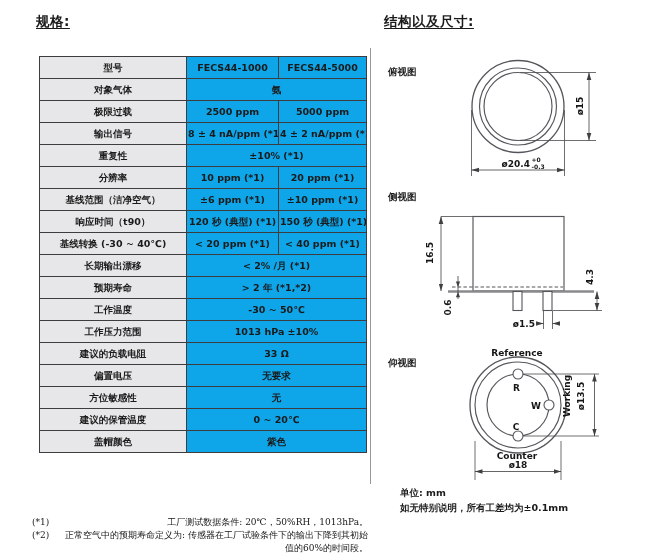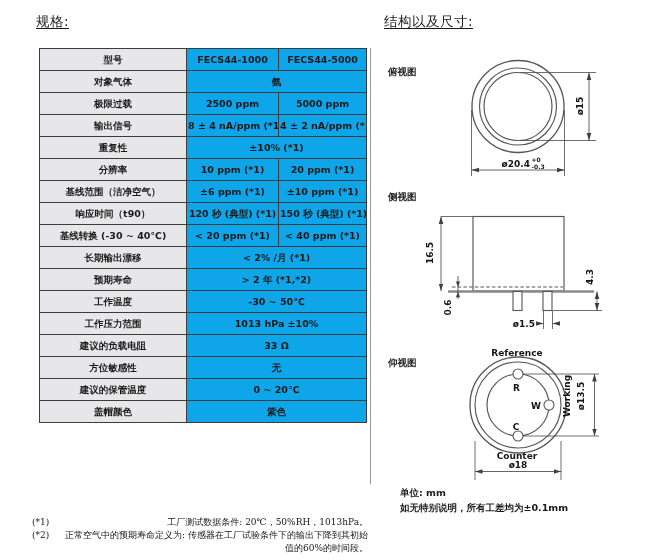--- a/index.html
+++ b/index.html
@@ -1,26 +1,26 @@
 <!DOCTYPE html>
 <html style="--hdr-bg: #e7e7e9; --border: #3d3d3f; --line: #4a4a4c;"><head>
 <meta charset="utf-8">
 <style>
   * { margin:0; padding:0; box-sizing:border-box; }
   html,body { width:648px; height:560px; }
   body { background:#ffffff; color:#1a1a1a; position:relative; overflow:hidden;
          font-family:"DejaVu Sans","Liberation Sans",sans-serif; }
   :root { --hdr-bg:#e7e7e9; --border:#3d3d3f; --line:#4a4a4c; }
 
-  .sec-title { position:absolute; font-size:13.5px; font-weight:400;
+  .sec-title { position:absolute; font-size:13.5px; font-weight:700;
                text-decoration:underline; text-underline-offset:2px; letter-spacing:0.5px; }
   #spec-title { left:36px; top:13px; }
   #structure-title { left:384px; top:13px; }
 
-  table.spec-table { position:absolute; left:39px; top:48px; width:327px;
+  table.spec-table { position:absolute; left:39px; top:56px; width:327px;
                      border-collapse:collapse; table-layout:fixed; }
   .spec-table td { border:1.1px solid var(--border); height:22px; font-size:9.5px;
                    font-weight:700; text-align:center; vertical-align:middle;
                    padding:0 1px; line-height:1.05; white-space:nowrap; overflow:hidden; }
   .spec-table td.lbl { background:var(--hdr-bg); }
   .spec-table td.val { background:#0ea5e9; }
 
   .footnotes { position:absolute; left:32px; top:516px; width:336px;
                font-family:"DejaVu Serif","Liberation Serif",serif;
                font-size:9px; line-height:1.45; color:#161616; }
@@ -112,20 +112,24 @@
           <td class="lbl">工作温度</td>
           <td class="val" colspan="2">-30 ~ 50℃</td>
         </tr>
         <tr>
           <td class="lbl">工作压力范围</td>
           <td class="val" colspan="2">1013 hPa ±10%</td>
         </tr>
         <tr>
           <td class="lbl">建议的负载电阻</td>
           <td class="val" colspan="2">33 Ω</td>
+        </tr>
+        <tr>
+          <td class="lbl">偏置电压</td>
+          <td class="val" colspan="2">无要求</td>
         </tr>
         <tr>
           <td class="lbl">方位敏感性</td>
           <td class="val" colspan="2">无</td>
         </tr>
         <tr>
           <td class="lbl">建议的保管温度</td>
           <td class="val" colspan="2">0 ~ 20℃</td>
         </tr>
         <tr>

